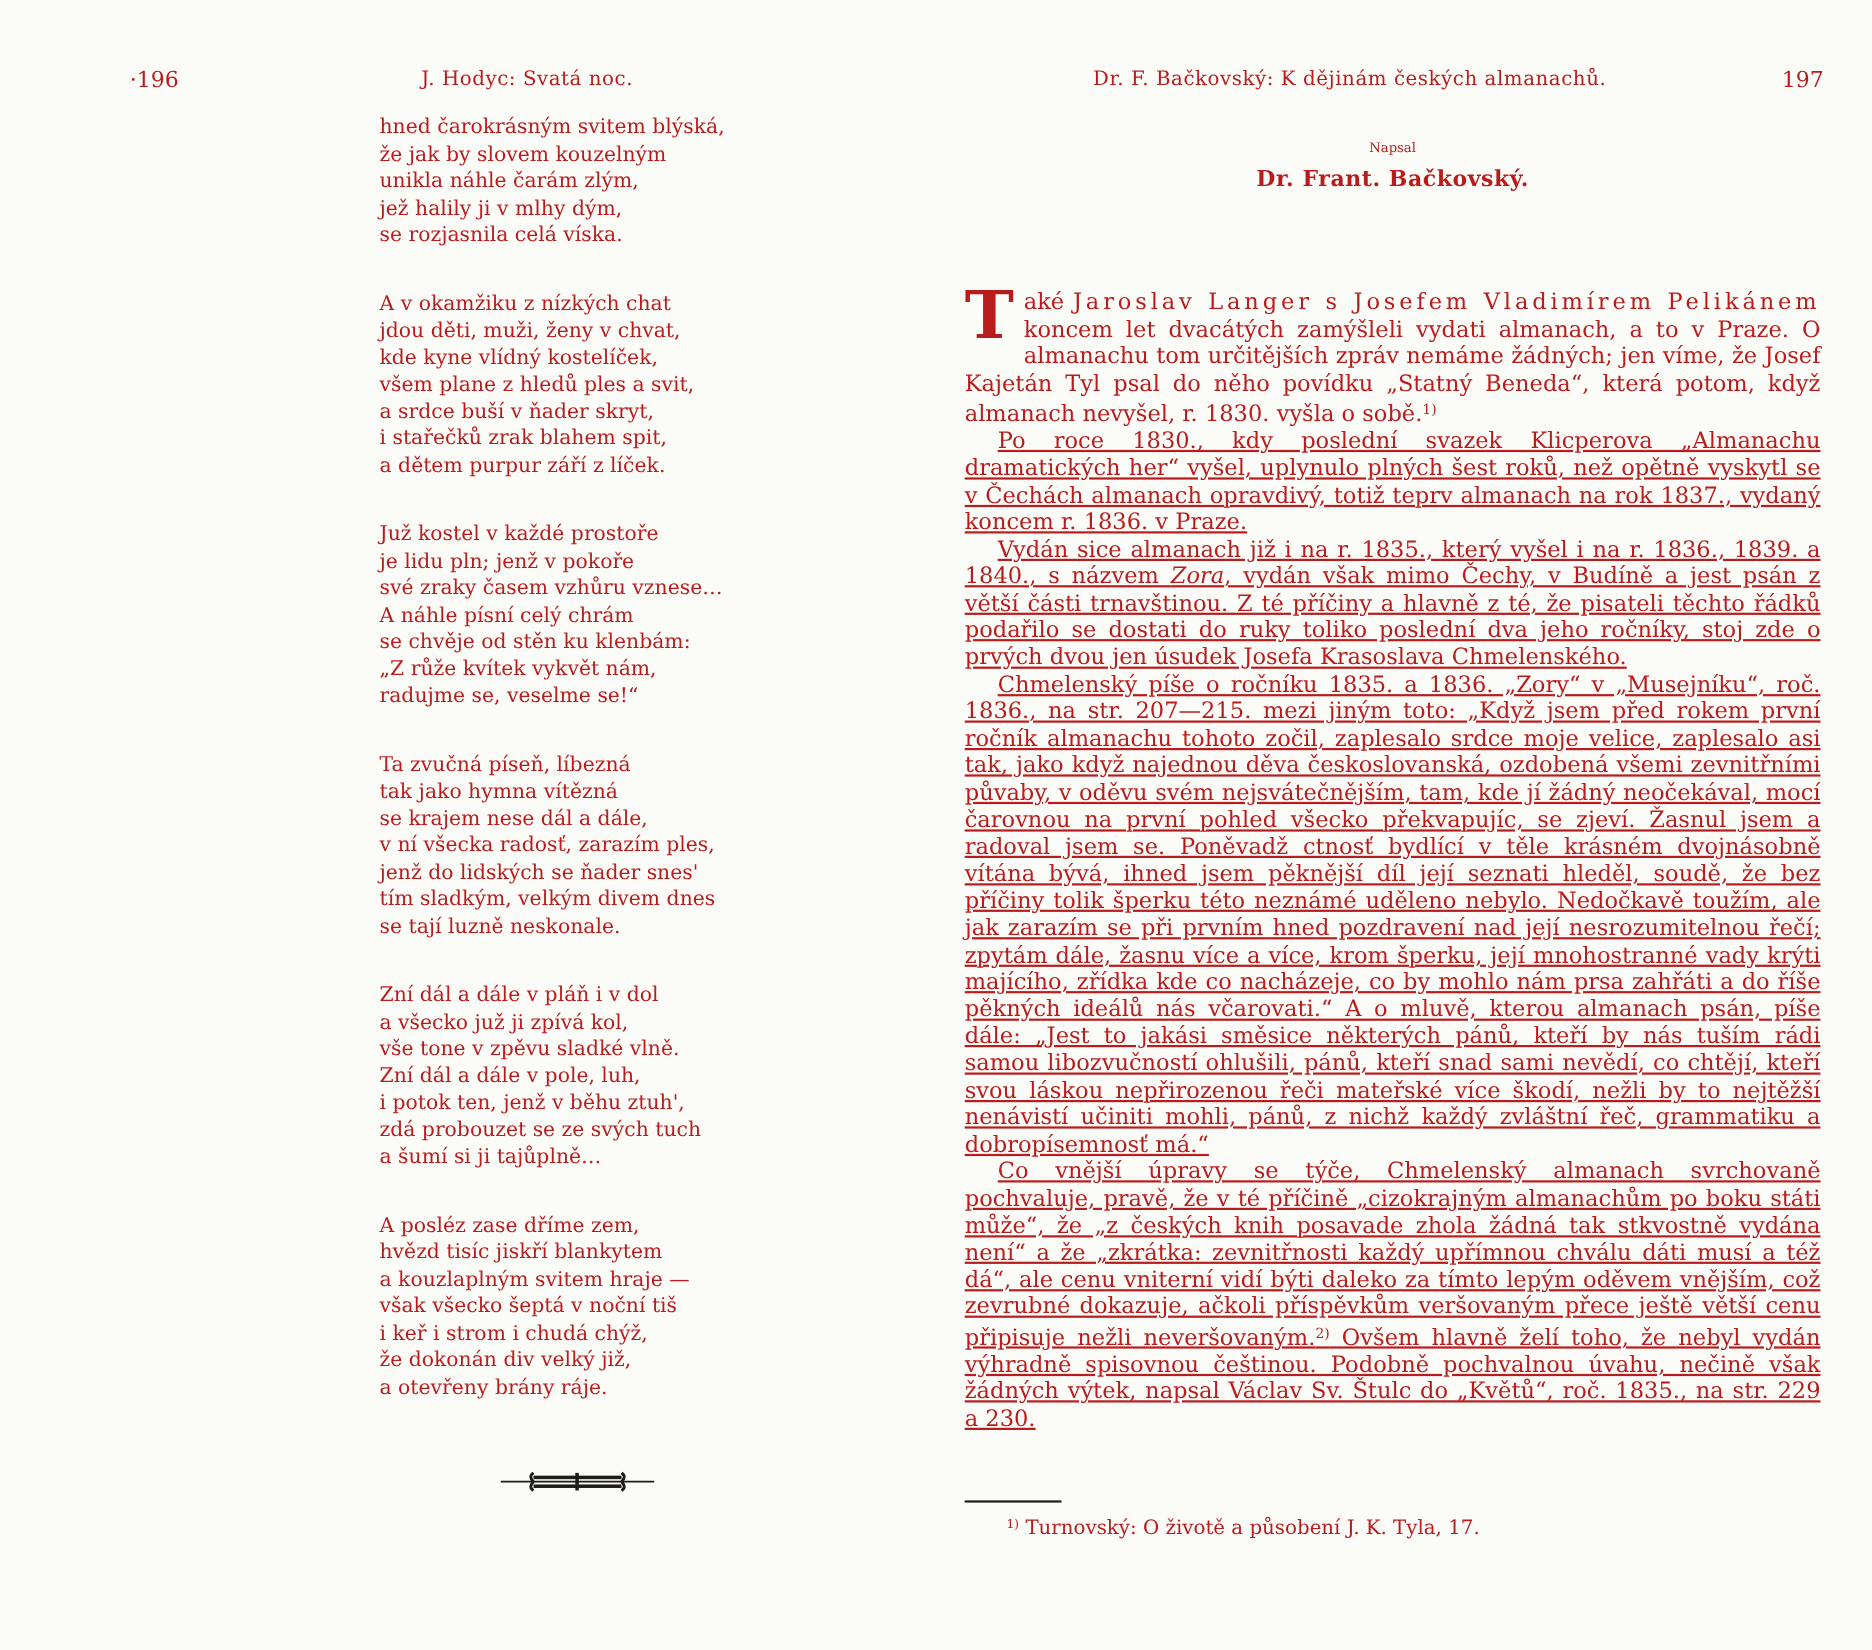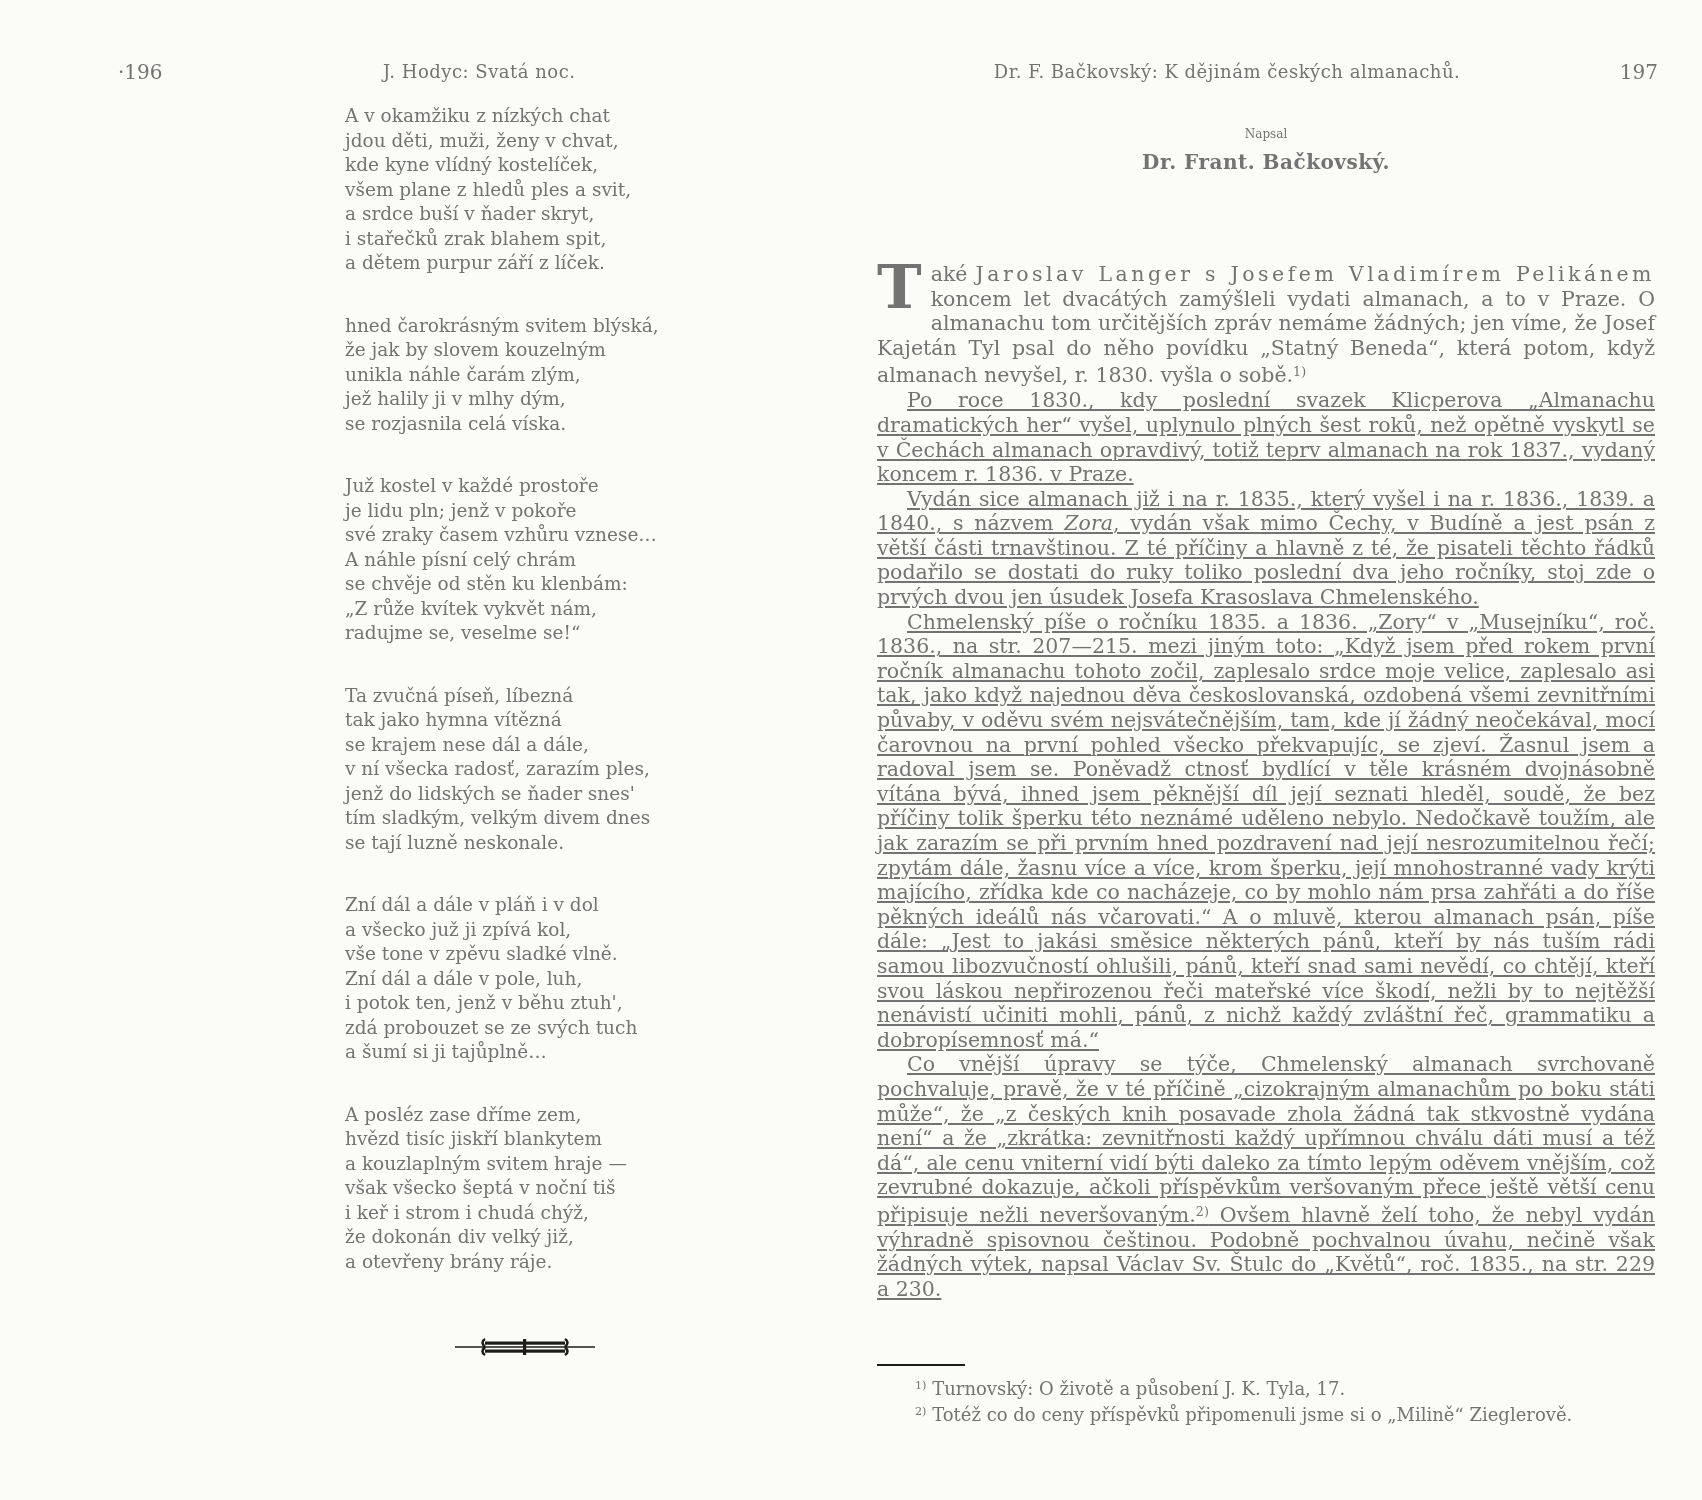--- a/index.html
+++ b/index.html
@@ -1,20 +1,20 @@
 <!DOCTYPE html>
 <html><head>
 <meta charset="utf-8">
 <style>
   html,body{margin:0;padding:0;background:#e8e8e6;}
   #sheet{
     position:relative;
     width:1702px;height:1500px;
     background:#fbfbf8;
-    color:#737373;
+    color:#b91c1c;
     font-family:"DejaVu Serif","Liberation Serif",serif;
     overflow:hidden;
   }
   .abs{position:absolute;}
 
   
   .runhead{font-size:18px;letter-spacing:0.5px;white-space:nowrap;}
   .pagenum{font-size:20px;}
 
   
@@ -56,34 +56,34 @@
 <body>
 
 <div id="sheet">
 
   <div>
     <div class="abs pagenum" style="left:118px;top:60px;">·196</div>
     <div class="abs runhead" style="left:383px;top:61px;">J. Hodyc: Svatá noc.</div>
 
     <div id="poem" class="abs">
         <div class="stanza">
+          <div class="pline">hned čarokrásným svitem blýská,</div>
+          <div class="pline">že jak by slovem kouzelným</div>
+          <div class="pline">unikla náhle čarám zlým,</div>
+          <div class="pline">jež halily ji v mlhy dým,</div>
+          <div class="pline">se rozjasnila celá víska.</div>
+        </div>
+        <div class="stanza">
           <div class="pline">A v okamžiku z nízkých chat</div>
           <div class="pline">jdou děti, muži, ženy v chvat,</div>
           <div class="pline">kde kyne vlídný kostelíček,</div>
           <div class="pline">všem plane z hledů ples a svit,</div>
           <div class="pline">a srdce buší v ňader skryt,</div>
           <div class="pline">i stařečků zrak blahem spit,</div>
           <div class="pline">a dětem purpur září z líček.</div>
-        </div>
-        <div class="stanza">
-          <div class="pline">hned čarokrásným svitem blýská,</div>
-          <div class="pline">že jak by slovem kouzelným</div>
-          <div class="pline">unikla náhle čarám zlým,</div>
-          <div class="pline">jež halily ji v mlhy dým,</div>
-          <div class="pline">se rozjasnila celá víska.</div>
         </div>
         <div class="stanza">
           <div class="pline">Juž kostel v každé prostoře</div>
           <div class="pline">je lidu pln; jenž v pokoře</div>
           <div class="pline">své zraky časem vzhůru vznese…</div>
           <div class="pline">A náhle písní celý chrám</div>
           <div class="pline">se chvěje od stěn ku klenbám:</div>
           <div class="pline">„Z růže kvítek vykvět nám,</div>
           <div class="pline">radujme se, veselme se!“</div>
         </div>
@@ -143,16 +143,15 @@
         <p><span class="dropcap">T</span><span>aké </span><span class="spaced">Jaroslav Langer s Josefem Vladimírem Pelikánem</span><span> koncem let dvacátých zamýšleli vydati almanach, a to v Praze. O almanachu tom určitějších zpráv nemáme žádných; jen víme, že Josef Kajetán Tyl psal do něho povídku „Statný Beneda“, která potom, když almanach nevyšel, r. 1830. vyšla o sobě.</span><span class="sup">1)</span></p>
         <p class="indent"><span>Po roce 1830., kdy poslední svazek Klicperova „Almanachu dramatických her“ vyšel, uplynulo plných šest roků, než opětně vyskytl se v Čechách almanach opravdivý, totiž teprv almanach na rok 1837., vydaný koncem r. 1836. v Praze.</span></p>
         <p class="indent"><span>Vydán sice almanach již i na r. 1835., který vyšel i na r. 1836., 1839. a 1840., s názvem </span><span class="italic">Zora</span><span>, vydán však mimo Čechy, v Budíně a jest psán z větší části trnavštinou. Z té příčiny a hlavně z té, že pisateli těchto řádků podařilo se dostati do ruky toliko poslední dva jeho ročníky, stoj zde o prvých dvou jen úsudek Josefa Krasoslava Chmelenského.</span></p>
         <p class="indent"><span>Chmelenský píše o ročníku 1835. a 1836. „Zory“ v „Musejníku“, roč. 1836., na str. 207—215. mezi jiným toto: „Když jsem před rokem první ročník almanachu tohoto zočil, zaplesalo srdce moje velice, zaplesalo asi tak, jako když najednou děva českoslovanská, ozdobená všemi zevnitřními půvaby, v oděvu svém nejsvátečnějším, tam, kde jí žádný neočekával, mocí čarovnou na první pohled všecko překvapujíc, se zjeví. Žasnul jsem a radoval jsem se. Poněvadž ctnosť bydlící v těle krásném dvojnásobně vítána bývá, ihned jsem pěknější díl její seznati hleděl, soudě, že bez příčiny tolik šperku této neznámé uděleno nebylo. Nedočkavě toužím, ale jak zarazím se při prvním hned pozdravení nad její nesrozumitelnou řečí; zpytám dále, žasnu více a více, krom šperku, její mnohostranné vady krýti majícího, zřídka kde co nacházeje, co by mohlo nám prsa zahřáti a do říše pěkných ideálů nás včarovati.“ A o mluvě, kterou almanach psán, píše dále: „Jest to jakási směsice některých pánů, kteří by nás tuším rádi samou libozvučností ohlušili, pánů, kteří snad sami nevědí, co chtějí, kteří svou láskou nepřirozenou řeči mateřské více škodí, nežli by to nejtěžší nenávistí učiniti mohli, pánů, z nichž každý zvláštní řeč, grammatiku a dobropísemnosť má.“</span></p>
         <p class="indent"><span>Co vnější úpravy se týče, Chmelenský almanach svrchovaně pochvaluje, pravě, že v té příčině „cizokrajným almanachům po boku státi může“, že „z českých knih posavade zhola žádná tak stkvostně vydána není“ a že „zkrátka: zevnitřnosti každý upřímnou chválu dáti musí a též dá“, ale cenu vniterní vidí býti daleko za tímto lepým oděvem vnějším, což zevrubné dokazuje, ačkoli příspěvkům veršovaným přece ještě větší cenu připisuje nežli neveršovaným.</span><span class="sup">2)</span><span> Ovšem hlavně želí toho, že nebyl vydán výhradně spisovnou češtinou. Podobně pochvalnou úvahu, nečině však žádných výtek, napsal Václav Sv. Štulc do „Květů“, roč. 1835., na str. 229 a 230.</span></p>
       </div>
 
     <div id="footnotes" class="abs">
       <div id="footnote-rule"></div>
     <div class="footnote"><span class="sup">1)</span> Turnovský: O životě a působení J. K. Tyla, 17.</div>
-        <div class="footnote"><span class="sup">2)</span> Totéž co do ceny příspěvků připomenuli jsme si o „Milině“ Zieglerově.</div>
       </div>
   </div>
 </div>
 
 </body></html>

